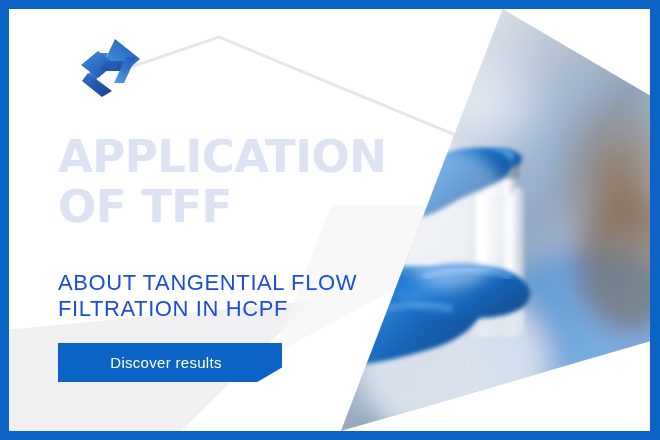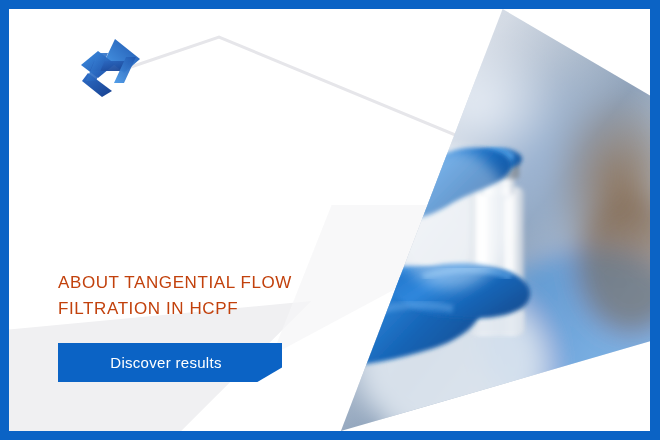--- a/index.html
+++ b/index.html
@@ -70,22 +70,22 @@
   .headline{
     position:absolute;left:49px;top:123px;z-index:18;
     font-size:45px;font-weight:700;letter-spacing:-0.5px;
     line-height:50px;color:#dde3f2;
     font-family:"DejaVu Sans",sans-serif;
     white-space:pre-line;
   }
   
   .subhead{
     position:absolute;left:49px;top:261px;z-index:20;
-    font-size:17px;font-weight:400;letter-spacing:.6px;
-    line-height:26px;color:#c2410c;
+    font-size:22px;font-weight:400;letter-spacing:.6px;
+    line-height:26px;color:#1d4ed8;
     font-family:"Liberation Sans",sans-serif;
     white-space:pre-line;
   }
   
   .cta{
     position:absolute;left:49px;top:334px;z-index:22;
     width:224px;height:39px;
     background:#0b63c5;
     clip-path:polygon(0 0, 100% 0, 100% 63%, 89% 100%, 0 100%);
     border:none;cursor:pointer;padding:0;
@@ -242,20 +242,22 @@
         <path d="M20 36 L44 54 L34 60 L14 44 Z" fill="url(#lg2)"></path>
 
         <path d="M26 24 L62 24 L58 34 L22 34 Z" fill="url(#lg2)" opacity="0.95"></path>
 
         <path d="M58 20 L68 20 L56 46 L46 46 Z" fill="url(#lg3)" opacity="0.95"></path>
 
         <path d="M30 16 L40 16 L28 44 L18 44 Z" fill="url(#lg1)" opacity="0.9"></path>
       </svg>
     </div>
 
+    <div class="headline">APPLICATION
+OF TFF</div>
 
     <div class="subhead">ABOUT TANGENTIAL FLOW
 FILTRATION IN HCPF</div>
 
     <button class="cta">
       <span>Discover results</span>
     </button>
 
   </div>
 

